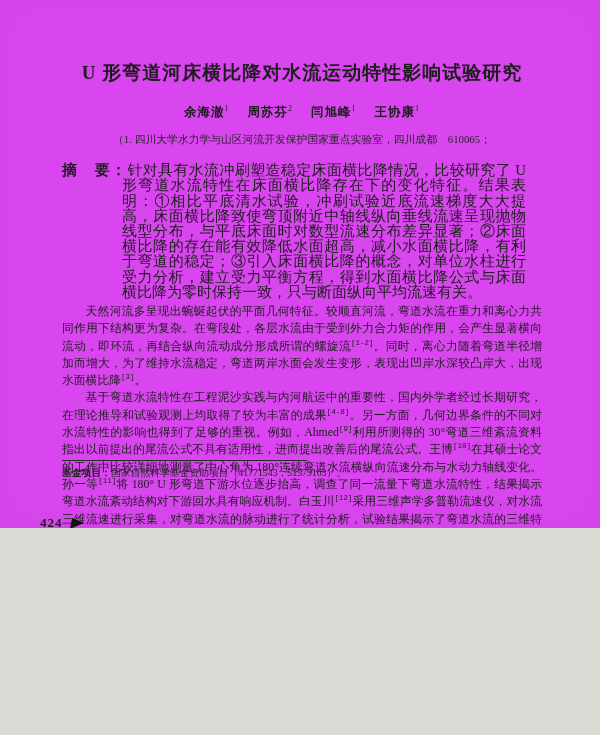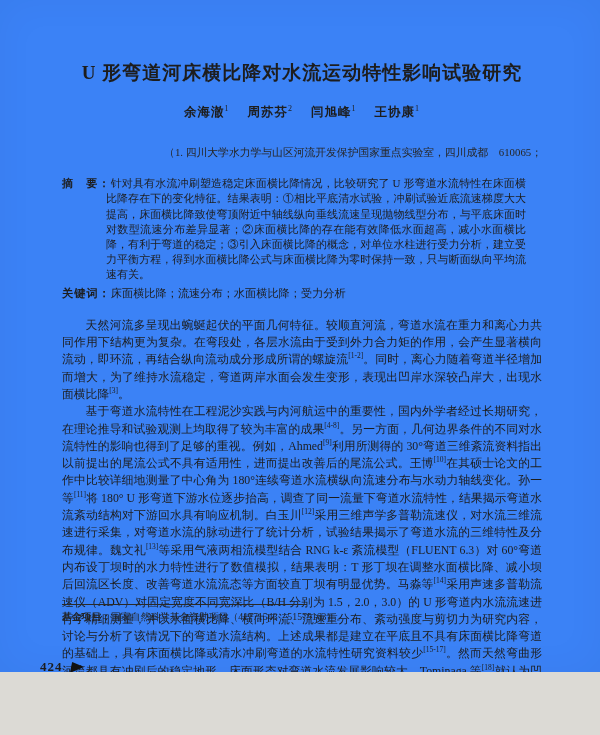--- a/index.html
+++ b/index.html
@@ -1,71 +1,71 @@
 <!DOCTYPE html>
 <html><head>
 <meta charset="utf-8">
 <style>
   html,body{margin:0;padding:0;background:#dcdad5;}
   .page{
     position:relative;
-    width:600px;height:672px;
+    width:600px;height:528px;
     margin:0 auto;
-    background:#3b82f6;
+    background:#d946ef;
     overflow:hidden;
     font-family:"Liberation Serif","DejaVu Serif",serif;
     color:#1d1d1d;
     box-shadow:inset 0 0 40px rgba(0,0,0,0.04);
   }
   .content{padding:60px 58px 0 62px;}
   .title{
     text-align:center;
     font-size:19px;
     font-weight:700;
     letter-spacing:1px;
     margin:0 0 18px 0;
   }
   .authors{
     text-align:center;
     font-size:12.5px;
     font-weight:600;
-    margin-bottom:23px;
+    margin-bottom:10px;
     letter-spacing:1px;
   }
   .authors .author{margin:0 9px;}
   .authors sup{font-size:8px;font-weight:400;}
   .affiliations{
-    text-align:right;
+    text-align:center;
     font-size:10.8px;
     line-height:16px;
     margin-bottom:16px;
     color:#262626;
   }
   .abstract{
-    font-size:11px;
+    font-size:15px;
     line-height:15.2px;
     text-align:justify;
     padding-left:4em;
     text-indent:-4em;
     margin:0 16px 3px 0;
   }
   .abstract .lbl,.keywords .lbl{font-weight:700;letter-spacing:1px;}
   .keywords{
     font-size:11.2px;
     line-height:15.2px;
     margin:0 0 16px 0;
   }
   .body-text p{
     margin:0;
     font-size:11.8px;
     line-height:17.3px;
     text-align:justify;
     text-indent:2em;
   }
-  .body-text sup, .fn sup{font-size:7.5px;vertical-align:super;line-height:0;}
+  .body-text sup, .fn sup{font-size:7.5px;vertical-align:super;line-height:0;font-family:Liberation Mono, monospace;}
   .footer{
     position:absolute;
     left:62px;right:58px;bottom:16px;height:52px;
   }
   .fn-divider{
     border:none;border-top:1.2px solid #2a2a2a;
     width:245px;margin:0 0 5px 0;
   }
   .fn{
     font-size:9.8px;
@@ -99,23 +99,20 @@
     <div class="authors" id="authors"><span class="author">余海澈<sup>1</sup></span><span class="author">周苏芬<sup>2</sup></span><span class="author">闫旭峰<sup>1</sup></span><span class="author">王协康<sup>1</sup></span></div>
 
     <div class="affiliations">
       <div>（1. 四川大学水力学与山区河流开发保护国家重点实验室，四川成都　610065；</div>
     </div>
 
     <div class="abstract">
       <span class="lbl">摘　要：</span><span>针对具有水流冲刷塑造稳定床面横比降情况，比较研究了 U 形弯道水流特性在床面横比降存在下的变化特征。结果表明：①相比平底清水试验，冲刷试验近底流速梯度大大提高，床面横比降致使弯顶附近中轴线纵向垂线流速呈现抛物线型分布，与平底床面时对数型流速分布差异显著；②床面横比降的存在能有效降低水面超高，减小水面横比降，有利于弯道的稳定；③引入床面横比降的概念，对单位水柱进行受力分析，建立受力平衡方程，得到水面横比降公式与床面横比降为零时保持一致，只与断面纵向平均流速有关。</span>
     </div>
 
-    <div class="keywords">
-      <span class="lbl">关键词：</span><span>床面横比降；流速分布；水面横比降；受力分析</span>
-    </div>
 
     <div class="body-text" id="body-paragraphs">
         <p>天然河流多呈现出蜿蜒起伏的平面几何特征。较顺直河流，弯道水流在重力和离心力共同作用下结构更为复杂。在弯段处，各层水流由于受到外力合力矩的作用，会产生显著横向流动，即环流，再结合纵向流动成分形成所谓的螺旋流<sup>[1-2]</sup>。同时，离心力随着弯道半径增加而增大，为了维持水流稳定，弯道两岸水面会发生变形，表现出凹岸水深较凸岸大，出现水面横比降<sup>[3]</sup>。</p>
         <p>基于弯道水流特性在工程泥沙实践与内河航运中的重要性，国内外学者经过长期研究，在理论推导和试验观测上均取得了较为丰富的成果<sup>[4-8]</sup>。另一方面，几何边界条件的不同对水流特性的影响也得到了足够的重视。例如，Ahmed<sup>[9]</sup>利用所测得的 30°弯道三维紊流资料指出以前提出的尾流公式不具有适用性，进而提出改善后的尾流公式。王博<sup>[10]</sup>在其硕士论文的工作中比较详细地测量了中心角为 180°连续弯道水流横纵向流速分布与水动力轴线变化。孙一等<sup>[11]</sup>将 180° U 形弯道下游水位逐步抬高，调查了同一流量下弯道水流特性，结果揭示弯道水流紊动结构对下游回水具有响应机制。白玉川<sup>[12]</sup>采用三维声学多普勒流速仪，对水流三维流速进行采集，对弯道水流的脉动进行了统计分析，试验结果揭示了弯道水流的三维特性及分布规律。魏文礼<sup>[13]</sup>等采用气液两相流模型结合 RNG k-ε 紊流模型（FLUENT 6.3）对 60°弯道内布设丁坝时的水力特性进行了数值模拟，结果表明：T 形丁坝在调整水面横比降、减小坝后回流区长度、改善弯道水流流态等方面较直丁坝有明显优势。马淼等<sup>[14]</sup>采用声速多普勒流速仪（ADV）对固定宽度不同宽深比（B/H 分别为 1.5，2.0，3.0）的 U 形弯道内水流流速进行了精细测量，并以水面横比降、横向环流、流速重分布、紊动强度与剪切力为研究内容，讨论与分析了该情况下的弯道水流结构。上述成果都是建立在平底且不具有床面横比降弯道的基础上，具有床面横比降或清水冲刷弯道的水流特性研究资料较少<sup>[15-17]</sup>。然而天然弯曲形河流都具有冲刷后的稳定地形，床面形态对弯道水流发展影响较大。Tominaga 等<sup>[18]</sup>就认为凹岸处反向次生环流随床面横比降减小而变弱，从而凹岸输入动量增加，环流强度增大。因此，研究床面横比降对弯道水流特性影响具有重要意义，对于弯道水流研究起到补充作用，同时为弯道工程实践提供科学的依据。</p>
       </div>
 
   </div>
 
   <div class="footer">
     <hr class="fn-divider">

